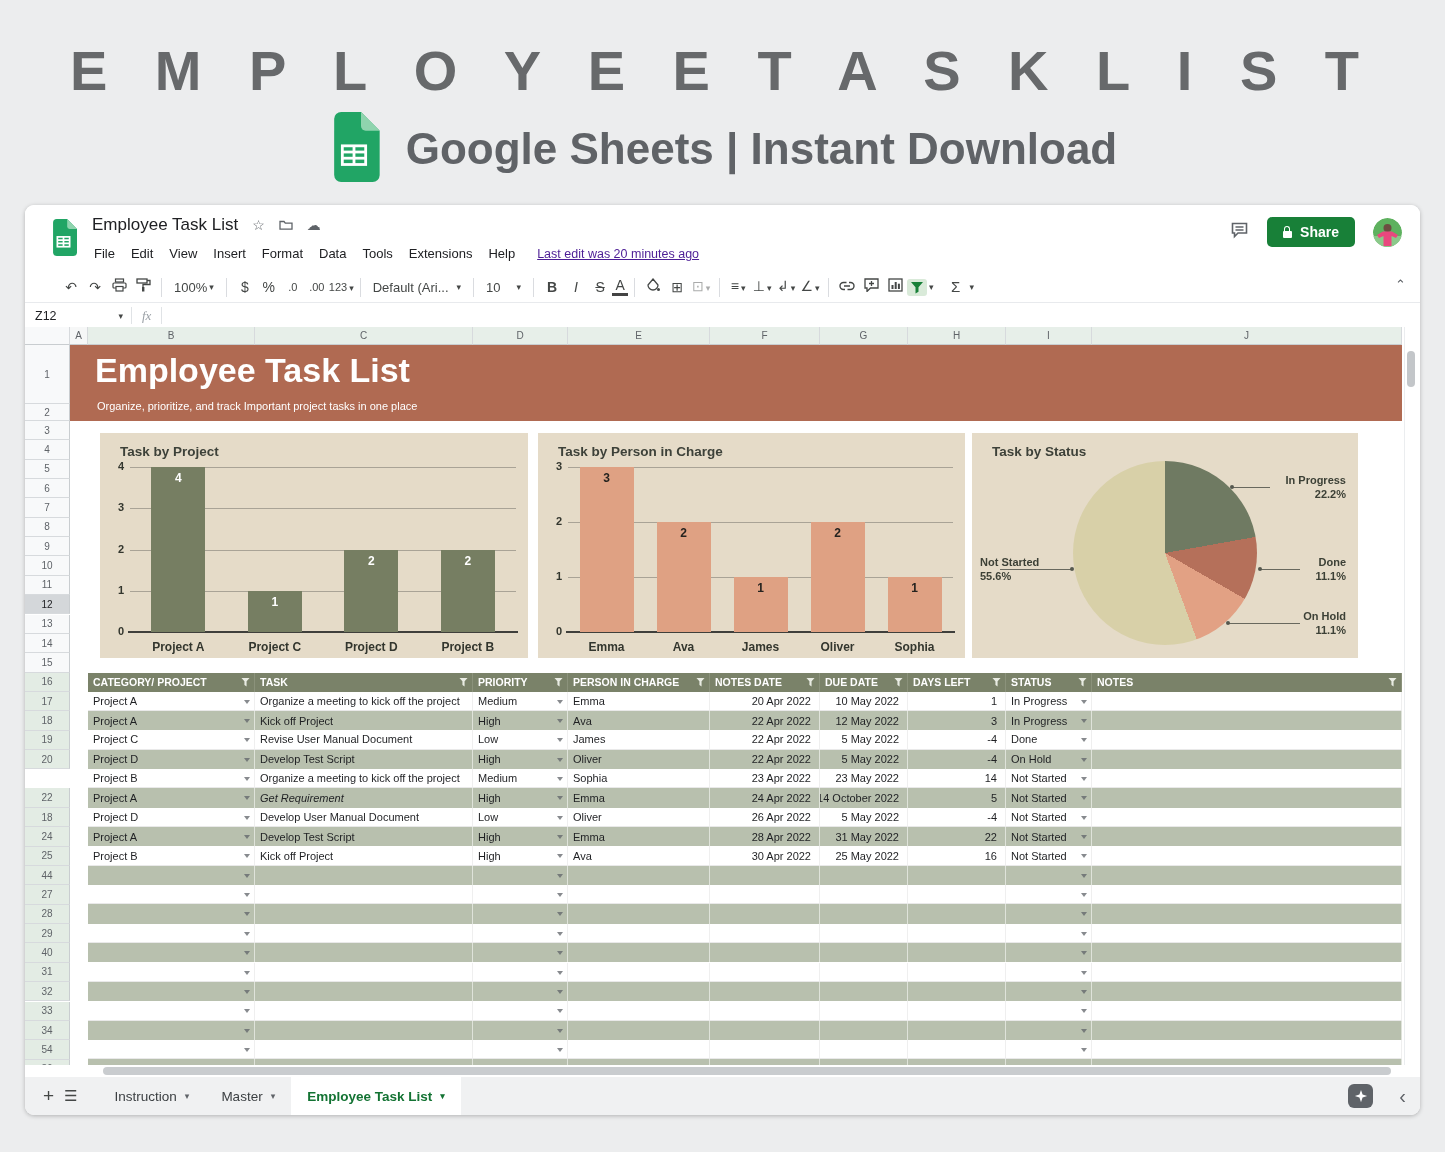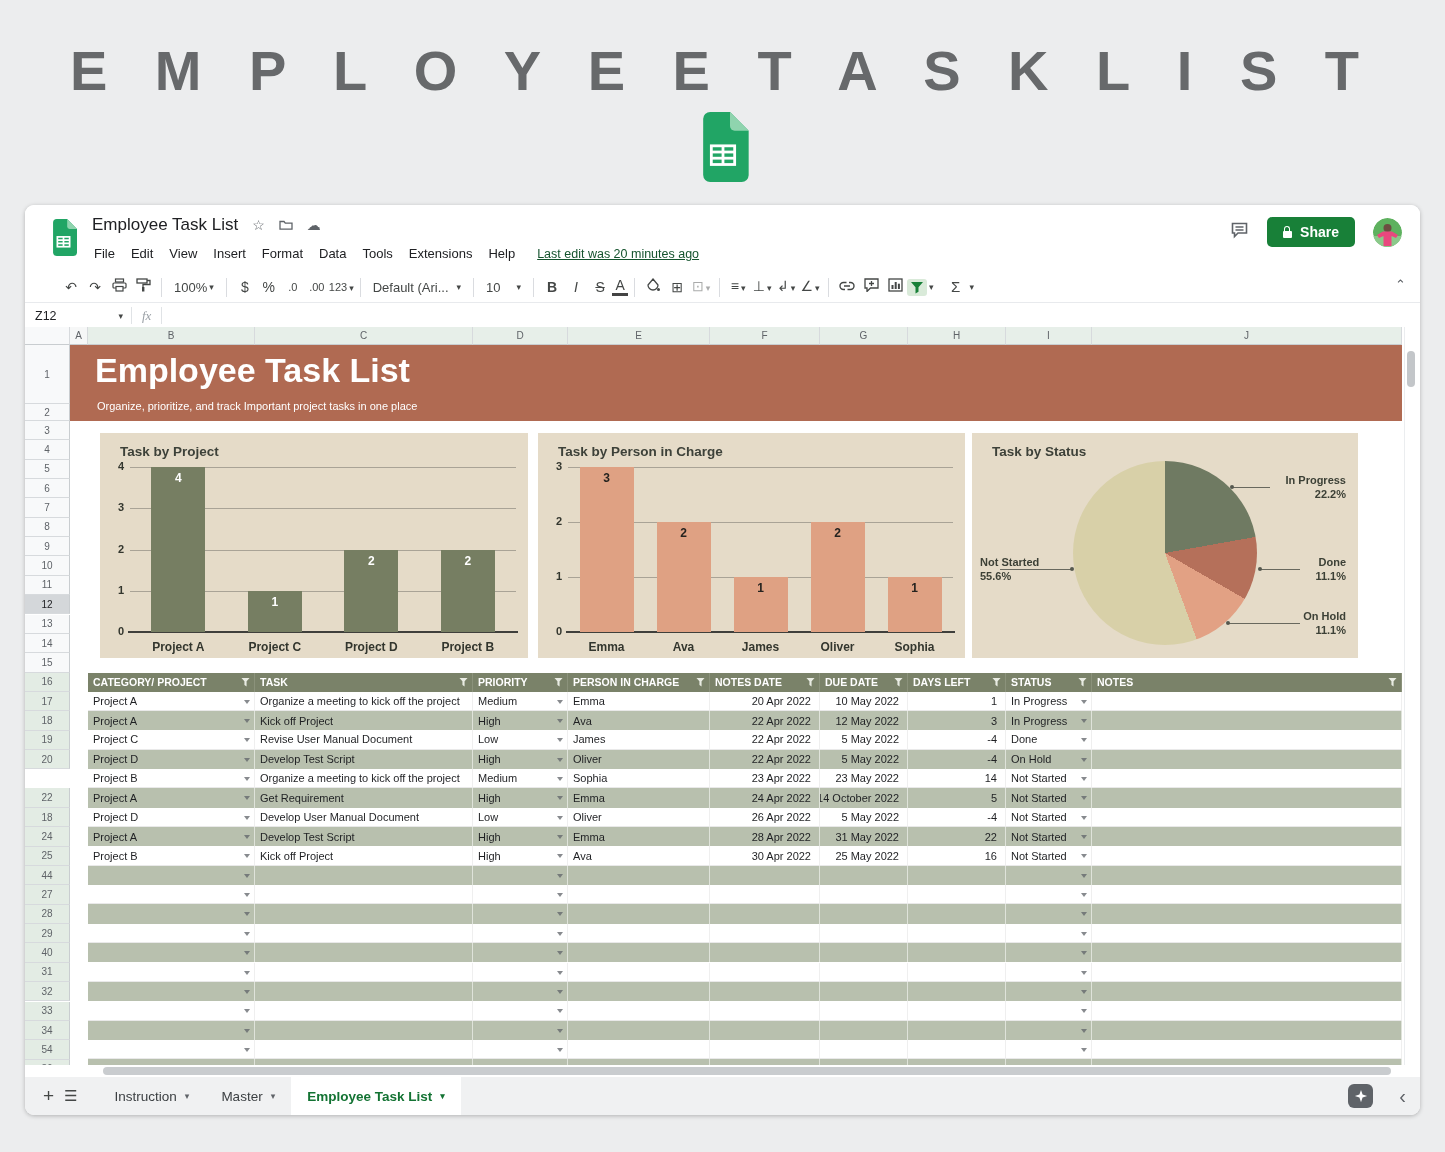--- a/index.html
+++ b/index.html
@@ -14,21 +14,21 @@
   .window{position:absolute;left:25px;top:205px;width:1395px;height:910px;background:#fff;border-radius:9px;box-shadow:0 1px 4px rgba(0,0,0,.25);overflow:hidden;}
 
   
   .titlebar{position:absolute;left:0;top:0;width:100%;height:67px;background:#fff;}
   .gs-logo{position:absolute;left:25px;top:14px;}
   .doc-row{position:absolute;left:67px;top:10px;display:flex;align-items:center;gap:14px;}
   .doc-title{font-size:17px;color:#202124;}
   .tb-ico{color:#5f6368;font-size:14px;line-height:14px;}
   .menu-row{position:absolute;left:61px;top:38px;display:flex;align-items:center;}
   .menu-item{font-size:13px;color:#202124;padding:3px 8px;border-radius:4px;}
-  .last-edit{font-size:12.5px;color:#14532d;text-decoration:underline;margin-left:14px;}
+  .last-edit{font-size:12.5px;color:#4c1d95;text-decoration:underline;margin-left:14px;}
   .tbar-right{position:absolute;right:18px;top:12px;display:flex;align-items:center;gap:18px;}
   .share-btn{display:flex;align-items:center;gap:8px;background:#188038;color:#fff;font-size:14px;font-weight:bold;border-radius:5px;height:30px;padding:0 16px;}
   .lock{width:9px;height:7px;background:#fff;border-radius:1px;position:relative;margin-top:4px;}
   .lock:before{content:"";position:absolute;left:1px;top:-5px;width:4px;height:5px;border:1.5px solid #fff;border-bottom:none;border-radius:4px 4px 0 0;}
   .avatar{width:29px;height:29px;border-radius:50%;overflow:hidden;}
 
   
   .toolbar{position:absolute;left:0;top:67px;width:100%;height:30px;display:flex;align-items:center;padding-left:34px;box-sizing:border-box;color:#444746;}
   .ti{font-size:14px;color:#444746;min-width:24px;text-align:center;line-height:22px;}
   .ti.small{font-size:11px;}
@@ -111,20 +111,21 @@
       <path d="M5 6 a6 6 0 0 1 6 -6 h17 l16 16 v38 a6 6 0 0 1 -6 6 H11 a6 6 0 0 1 -6 -6 Z" fill="#21a565"></path>
       <path d="M28 0 l16 16 h-12 a4 4 0 0 1 -4 -4 Z" fill="#8fd4ae"></path>
       <g stroke="#fff" stroke-width="2.4" fill="none">
         <rect x="12" y="29" width="20" height="16"></rect>
         <line x1="12" y1="34.3" x2="32" y2="34.3"></line>
         <line x1="12" y1="39.6" x2="32" y2="39.6"></line>
         <line x1="22" y1="29" x2="22" y2="45"></line>
       </g>
     </svg>
   </span>
+  <span class="txt">Google Sheets | Instant Download</span>
 </div>
 
 <div class="window">
 
   <div class="titlebar">
     <span class="gs-logo">
       <svg width="27" height="37" viewBox="0 0 44 60">
         <path d="M5 6 a6 6 0 0 1 6 -6 h17 l16 16 v38 a6 6 0 0 1 -6 6 H11 a6 6 0 0 1 -6 -6 Z" fill="#21a565"></path>
         <path d="M28 0 l16 16 h-12 a4 4 0 0 1 -4 -4 Z" fill="#8fd4ae"></path>
         <g stroke="#fff" stroke-width="2.8" fill="none">
@@ -504,21 +505,21 @@
           <div class="tcell" style="left: 448px; top: 442px; width: 95px; height: 19.35px;">Medium<span class="dd"></span></div>
           <div class="tcell" style="left: 543px; top: 442px; width: 142px; height: 19.35px;">Sophia</div>
           <div class="tcell num" style="left: 685px; top: 442px; width: 110px; height: 19.35px;">23 Apr 2022</div>
           <div class="tcell num" style="left: 795px; top: 442px; width: 88px; height: 19.35px;">23 May 2022</div>
           <div class="tcell num" style="left: 883px; top: 442px; width: 98px; height: 19.35px;">14</div>
           <div class="tcell" style="left: 981px; top: 442px; width: 86px; height: 19.35px;">Not Started<span class="dd"></span></div>
           <div class="tcell" style="left: 1067px; top: 442px; width: 310px; height: 19.35px;"></div>
         </div>
         <div class="row-green">
           <div class="tcell" style="left: 63px; top: 461.35px; width: 167px; height: 19.35px;">Project A<span class="dd"></span></div>
-          <div class="tcell" style="left: 230px; top: 461.35px; width: 218px; height: 19.35px;">Get Requirement</div>
+          <div class="tcell" style="left: 230px; top: 461.35px; width: 218px; height: 19.35px; font-style: italic;">Get Requirement</div>
           <div class="tcell" style="left: 448px; top: 461.35px; width: 95px; height: 19.35px;">High<span class="dd"></span></div>
           <div class="tcell" style="left: 543px; top: 461.35px; width: 142px; height: 19.35px;">Emma</div>
           <div class="tcell num" style="left: 685px; top: 461.35px; width: 110px; height: 19.35px;">24 Apr 2022</div>
           <div class="tcell num" style="left: 795px; top: 461.35px; width: 88px; height: 19.35px;">14 October 2022</div>
           <div class="tcell num" style="left: 883px; top: 461.35px; width: 98px; height: 19.35px;">5</div>
           <div class="tcell" style="left: 981px; top: 461.35px; width: 86px; height: 19.35px;">Not Started<span class="dd"></span></div>
           <div class="tcell" style="left: 1067px; top: 461.35px; width: 310px; height: 19.35px;"></div>
         </div>
         <div class="row-white">
           <div class="tcell" style="left: 63px; top: 480.7px; width: 167px; height: 19.35px;">Project D<span class="dd"></span></div>

